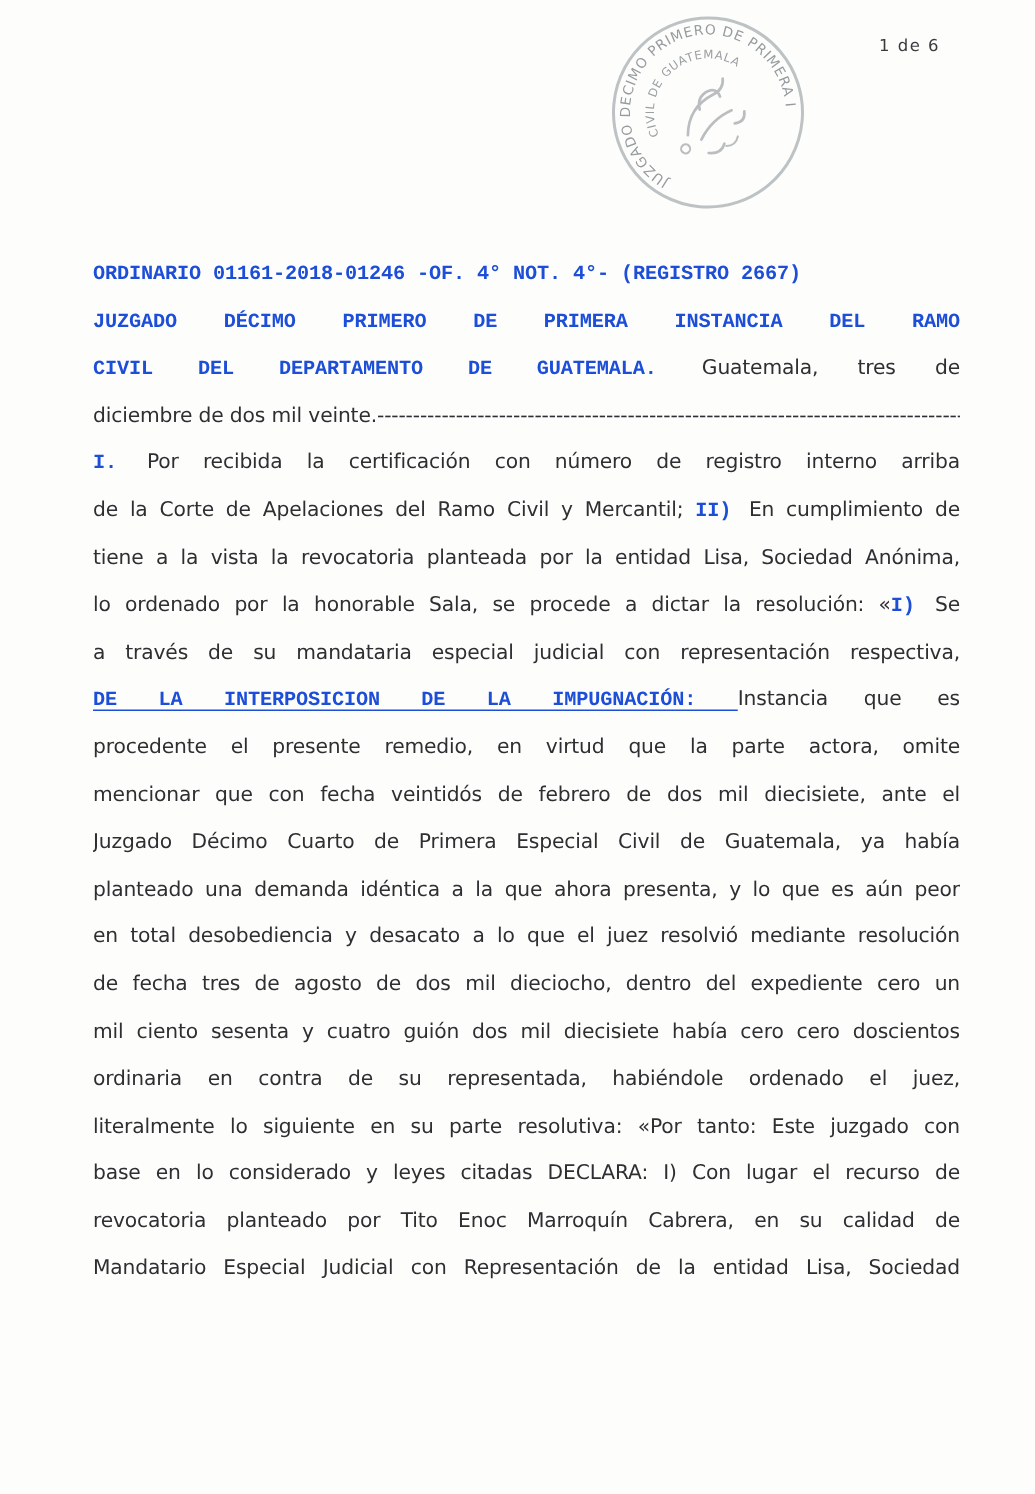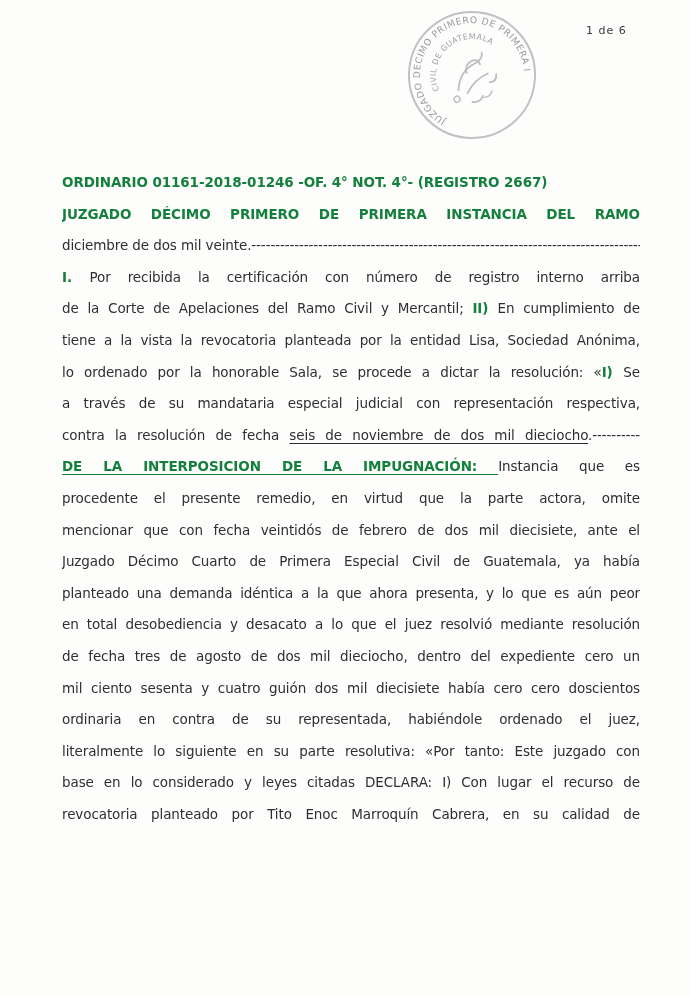--- a/index.html
+++ b/index.html
@@ -28,21 +28,21 @@
   }
   .line{
     height:31.6px;line-height:31.6px;
     overflow:hidden;white-space:nowrap;
   }
   .line.j{
     white-space:normal;
     text-align:justify;
     text-align-last:justify;
   }
-  .line span.b{font-weight:bold;color:#15803d;}
+  .line span.b{font-weight:bold;color:#1d4ed8;font-family:Liberation Mono, monospace;}
   .line span.u{
     text-decoration:underline;
     text-underline-offset:3px;
     text-decoration-thickness:1.2px;
   }
 </style>
 </head>
 <body>
 
 <div class="paper">
@@ -69,35 +69,36 @@
       <path d="M70,100 q5,4 10,0" stroke-width="1.4"></path>
     </g>
   </svg>
 
   <div class="page-number">1 de 6</div>
 
   <div class="doc">
     <div>
         <div class="line"><span class="b">ORDINARIO 01161-2018-01246 -OF. 4° NOT. 4°- (REGISTRO 2667)</span></div>
         <div class="line j"><span class="b">JUZGADO DÉCIMO PRIMERO DE PRIMERA INSTANCIA DEL RAMO</span></div>
+        <div class="line j"><span class="b">CIVIL DEL DEPARTAMENTO DE GUATEMALA. </span><span>Guatemala, tres de</span></div>
         <div class="line"><span>diciembre de dos mil veinte.---------------------------------------------------------------------------------------</span></div>
         <div class="line j"><span class="b">I. </span><span>Por recibida la certificación con número de registro interno arriba</span></div>
         <div class="line j"><span>de la Corte de Apelaciones del Ramo Civil y Mercantil; </span><span class="b">II) </span><span>En cumplimiento de</span></div>
         <div class="line j"><span>tiene a la vista la revocatoria planteada por la entidad Lisa, Sociedad Anónima,</span></div>
         <div class="line j"><span>lo ordenado por la honorable Sala, se procede a dictar la resolución: «</span><span class="b">I) </span><span>Se</span></div>
         <div class="line j"><span>a través de su mandataria especial judicial con representación respectiva,</span></div>
-        <div class="line j"><span>contra la resolución de fecha </span><span class="u">seis de noviembre de dos mil dieciocho</span><span>.----------</span></div>
         <div class="line j"><span class="b u">DE LA INTERPOSICION DE LA IMPUGNACIÓN: </span><span>Instancia que es</span></div>
         <div class="line j"><span>procedente el presente remedio, en virtud que la parte actora, omite</span></div>
         <div class="line j"><span>mencionar que con fecha veintidós de febrero de dos mil diecisiete, ante el</span></div>
         <div class="line j"><span>Juzgado Décimo Cuarto de Primera Especial Civil de Guatemala, ya había</span></div>
         <div class="line j"><span>planteado una demanda idéntica a la que ahora presenta, y lo que es aún peor</span></div>
         <div class="line j"><span>en total desobediencia y desacato a lo que el juez resolvió mediante resolución</span></div>
         <div class="line j"><span>de fecha tres de agosto de dos mil dieciocho, dentro del expediente cero un</span></div>
         <div class="line j"><span>mil ciento sesenta y cuatro guión dos mil diecisiete había cero cero doscientos</span></div>
         <div class="line j"><span>ordinaria en contra de su representada, habiéndole ordenado el juez,</span></div>
         <div class="line j"><span>literalmente lo siguiente en su parte resolutiva: «Por tanto: Este juzgado con</span></div>
         <div class="line j"><span>base en lo considerado y leyes citadas DECLARA: I) Con lugar el recurso de</span></div>
         <div class="line j"><span>revocatoria planteado por Tito Enoc Marroquín Cabrera, en su calidad de</span></div>
+        <div class="line j"><span>Mandatario Especial Judicial con Representación de la entidad Lisa, Sociedad</span></div>
       </div>
   </div>
 
 </div>
 
 </body></html>

